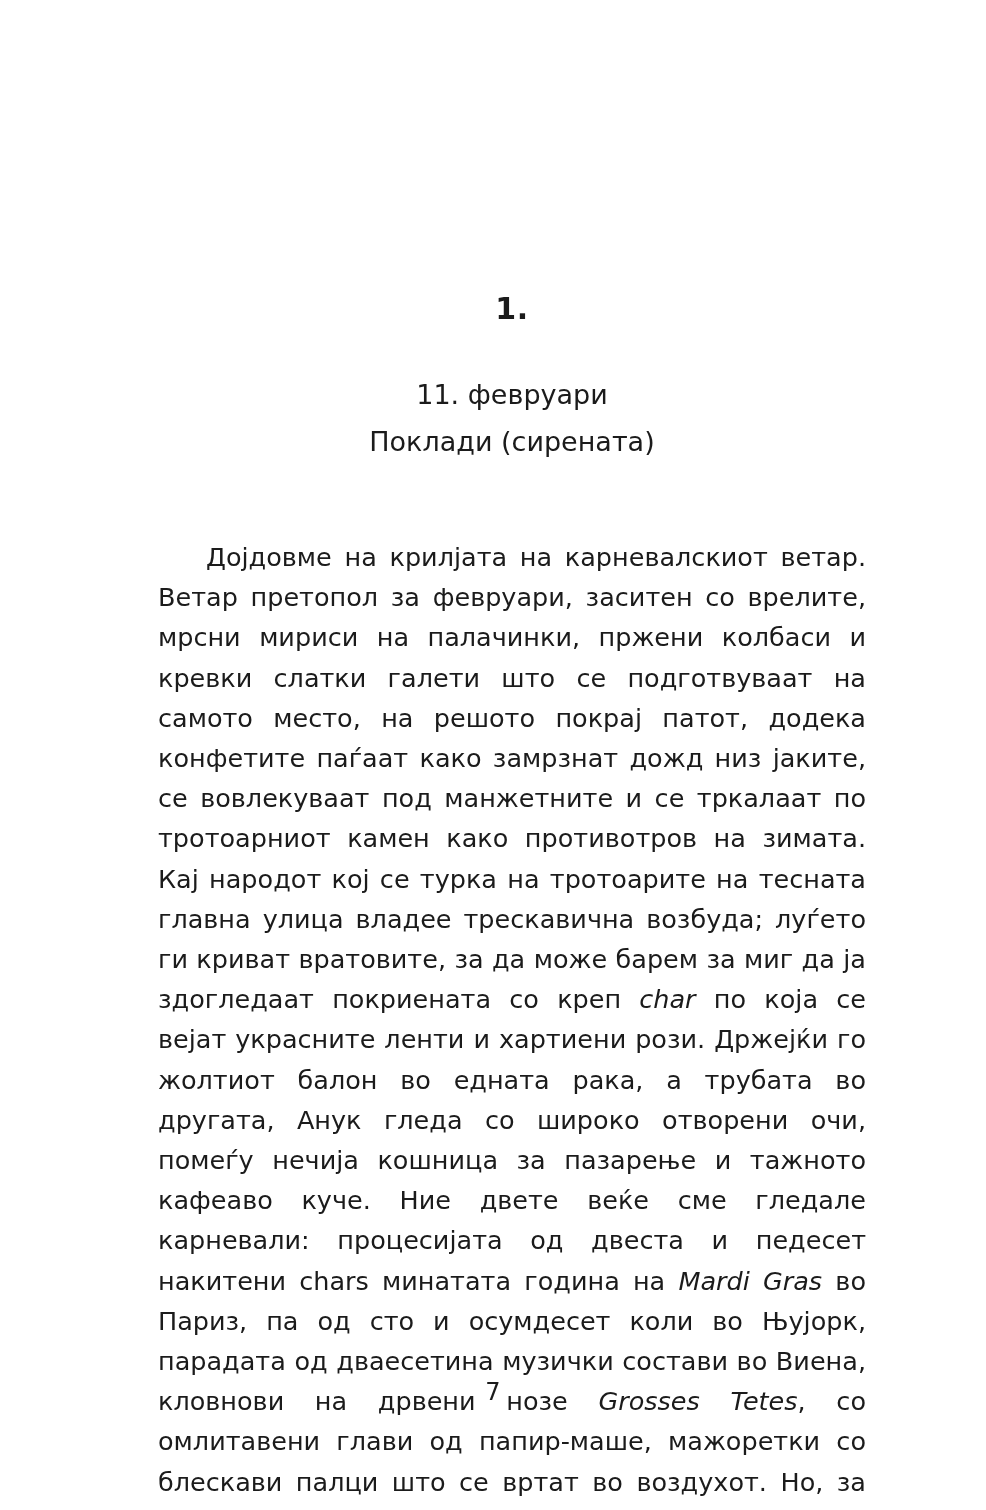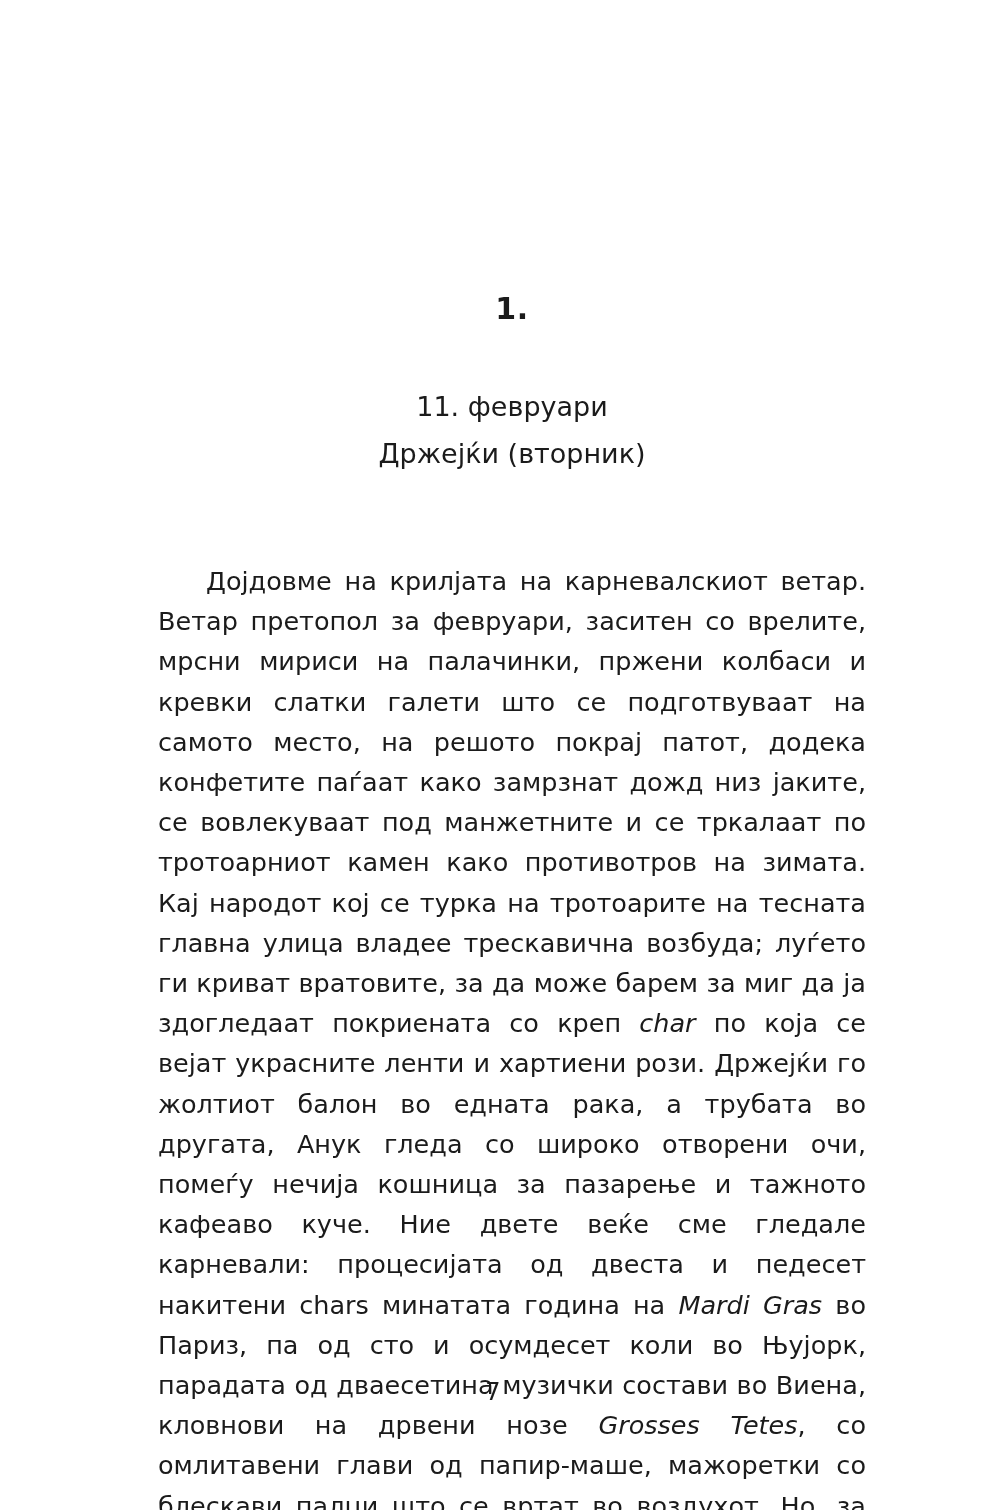--- a/index.html
+++ b/index.html
@@ -29,21 +29,21 @@
     margin: 0;
     padding-top: 292px;
     text-align: center;
     font-size: 30px;
     font-weight: 700;
     letter-spacing: 0.5px;
     line-height: 1.1;
     color: #1b1b1b;
   }
   .chapter-subtitle {
-    margin: 12px;
+    margin: 0;
     padding-top: 46px;
     text-align: center;
     font-size: 27px;
     font-weight: 400;
     line-height: 47px;
     color: #1b1b1b;
   }
   .chapter-subtitle .sub-line {
     display: block;
   }
@@ -76,21 +76,21 @@
 <body>
 
 <div class="page">
 
   <div class="content">
 
     <h1 class="chapter-number">1.</h1>
 
     <h2 class="chapter-subtitle">
       <span class="sub-line">11. февруари</span>
-      <span class="sub-line">Држејќи (вторник)</span>
+      <span class="sub-line">Поклади (сирената)</span>
     </h2>
 
     <p class="body-text"><span>Дојдовме на крилјата на карневалскиот ветар. Ветар претопол за февруари, заситен со врелите, мрсни мириси на палачинки, пржени колбаси и кревки слатки галети што се подготвуваат на самото место, на решото покрај патот, додека конфетите паѓаат како замрзнат дожд низ јаките, се вовлекуваат под манжетните и се тркалаат по тротоарниот камен како противотров на зимата. Кај народот кој се турка на тротоарите на теснатa главна улица владее трескавична возбуда; луѓето ги криват вратовите, за да може барем за миг да ја здогледаат покриената со креп </span><i>char</i><span> по која се вејат украсните ленти и хартиени рози. Држејќи го жолтиот балон во едната рака, а трубата во другата, Анук гледа со широко отворени очи, помеѓу нечија кошница за пазарење и тажното кафеаво куче. Ние двете веќе сме гледале карневали: процесијата од двеста и педесет накитени chars минатата година на </span><i>Mardi Gras</i><span> во Париз, па од сто и осумдесет коли во Њујорк, парадата од дваесетина музички состави во Виена, кловнови на дрвени нозе </span><i>Grosses Tetes</i><span>, со омлитавени глави од папир-маше, мажоретки со блескави палци што се вртат во воздухот. Но, за едно шестгодишно девојче, светот сѐ уште има некој посебен сјај. Дрвените коли украсени набрзина со позлатено и креп и насликани со слики од приказните. Змеевата глава на штитот, Рапунцел со волнена перика, сирената со опашка од целофан,</span></p>
 
   </div>
 
   <div class="page-number">7</div>
 
 </div>
 

